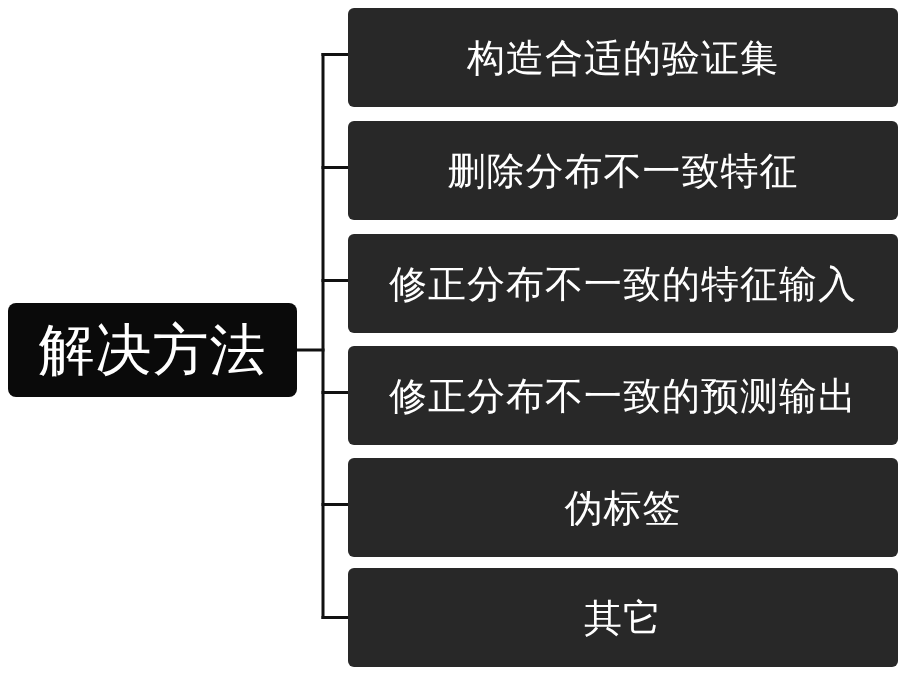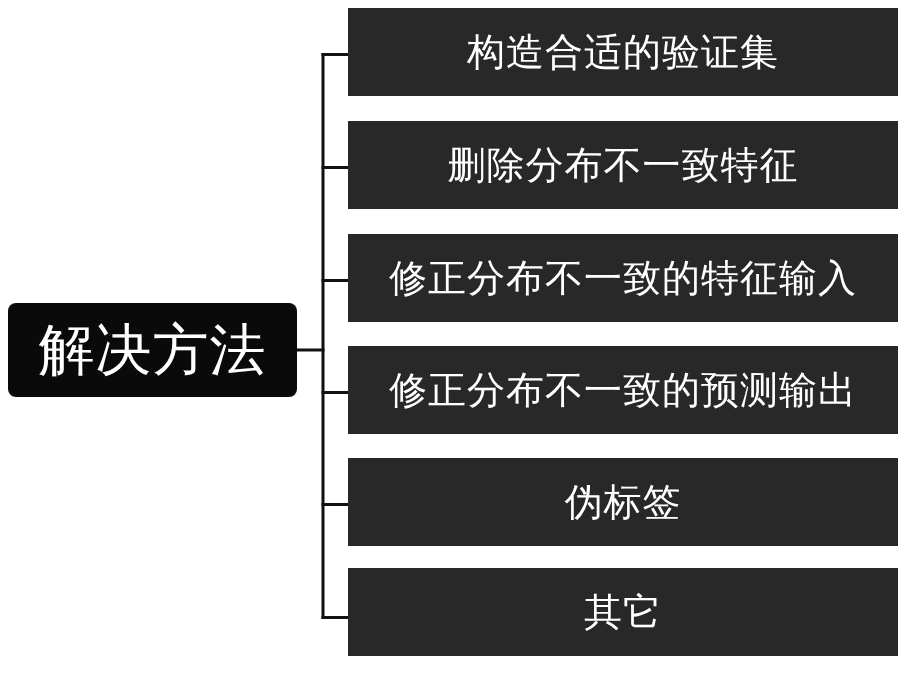--- a/index.html
+++ b/index.html
@@ -31,23 +31,23 @@
     top: 303px;
     width: 289px;
     height: 94px;
     background: var(--root-fill, #0a0a0a);
     border-radius: 8px;
     font-size: 56px;
   }
   .child-node {
     left: 348px;
     width: 550px;
-    height: 88px;
+    height: 99px;
     background: var(--child-fill, #282828);
-    border-radius: 0;
+    border-radius: 6px;
     font-size: 38px;
   }
   .child-node.c0 { top: 8px; }
   .child-node.c1 { top: 121px; }
   .child-node.c2 { top: 234px; }
   .child-node.c3 { top: 346px; }
   .child-node.c4 { top: 458px; }
   .child-node.c5 { top: 568px; }
   svg.connectors {
     position: absolute;

